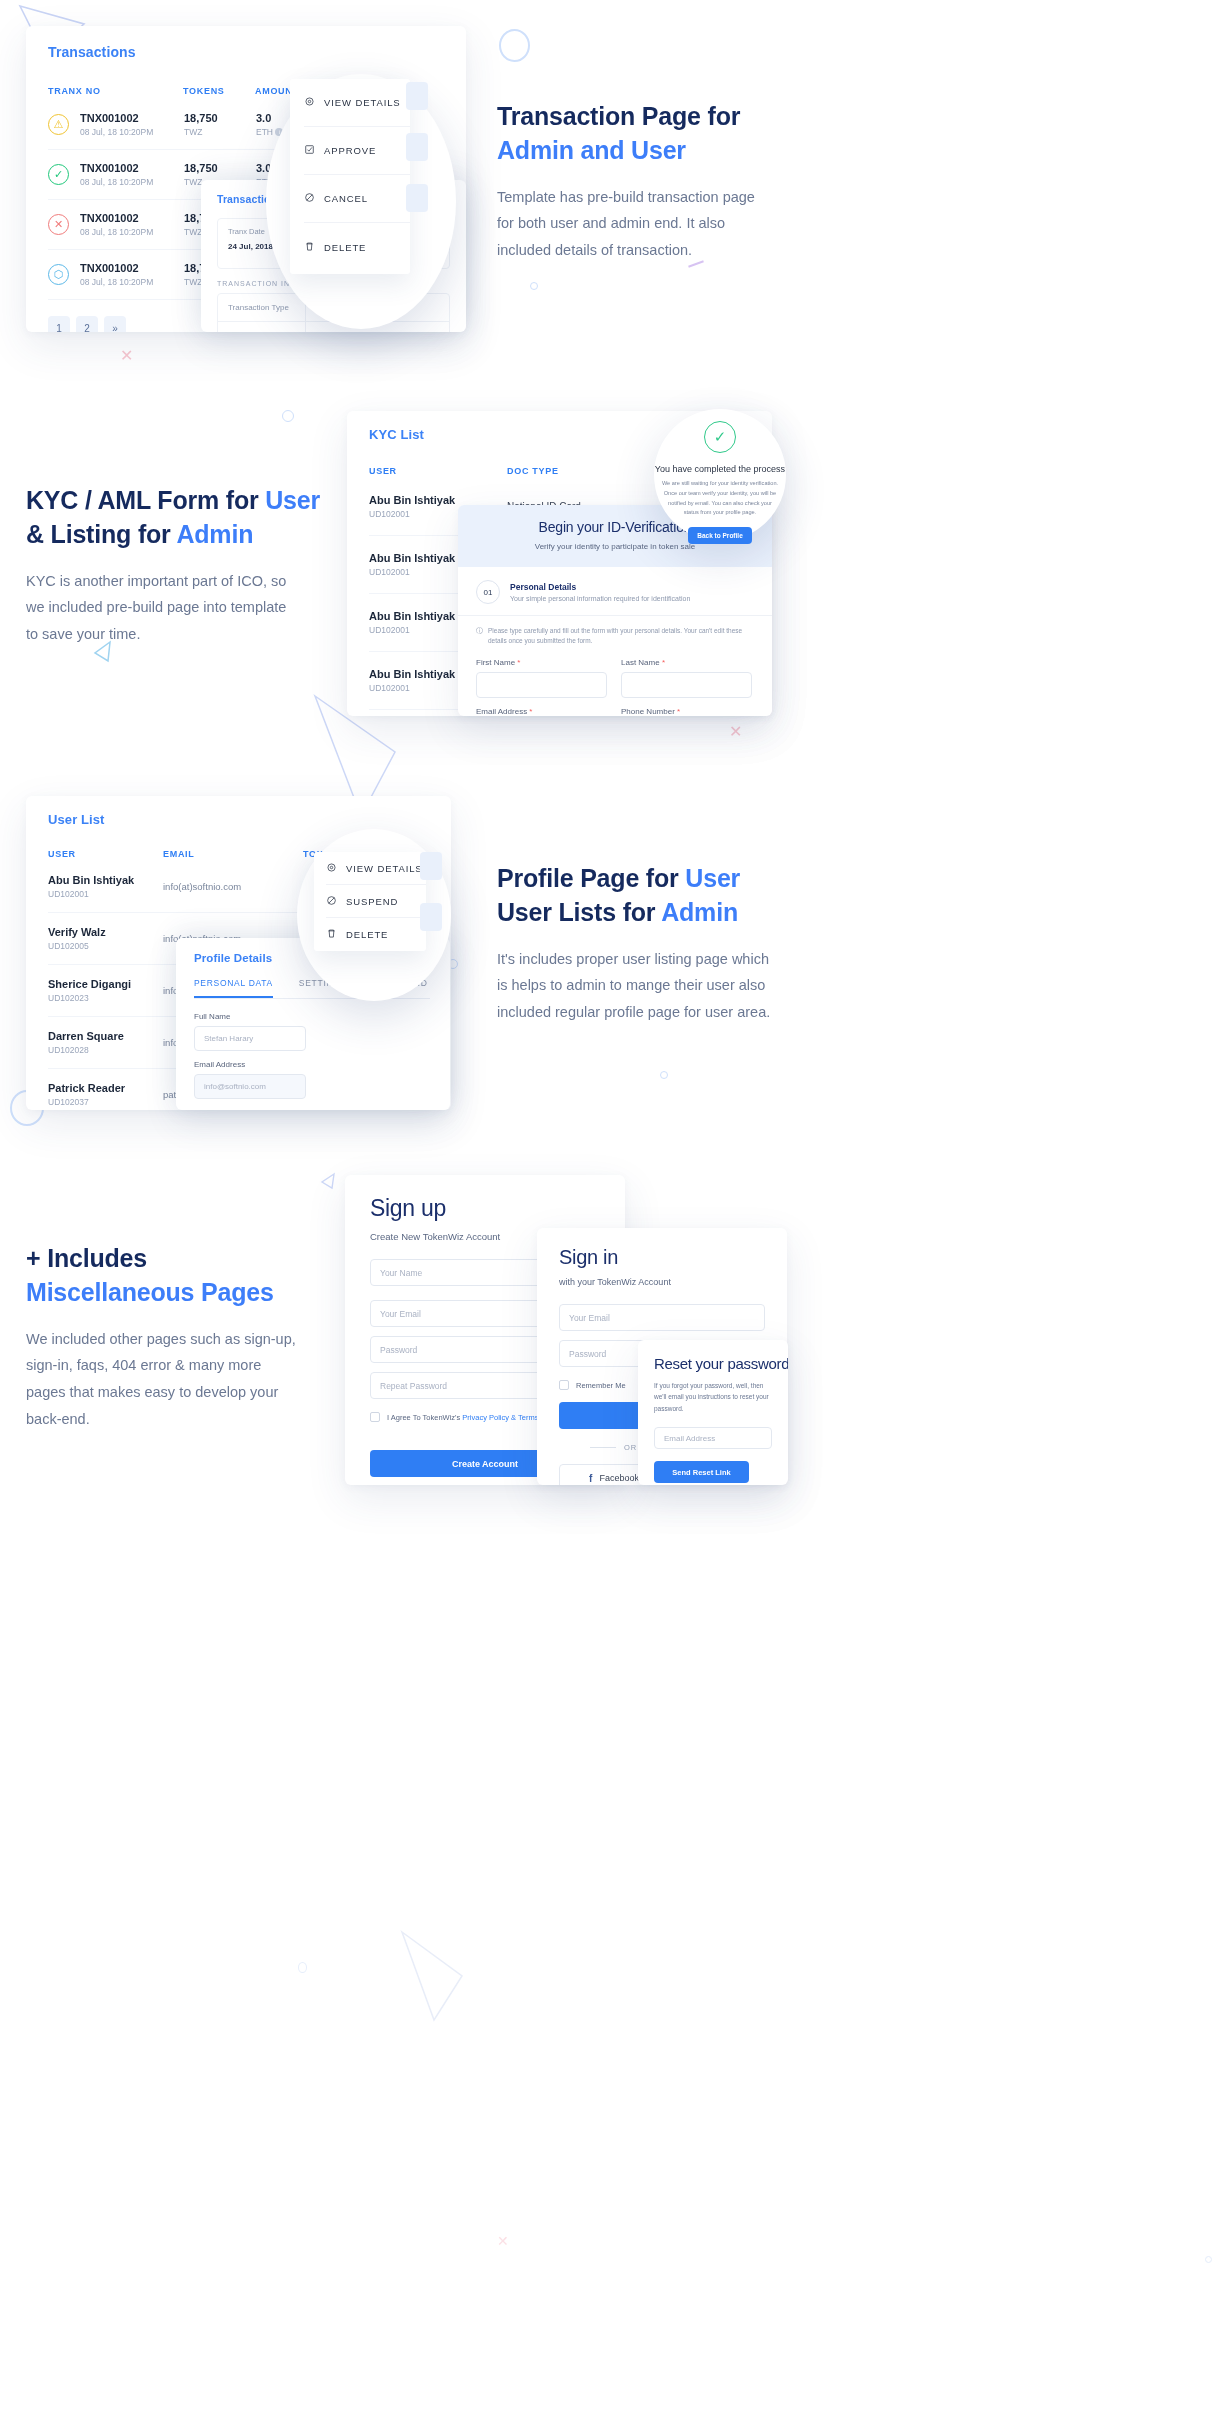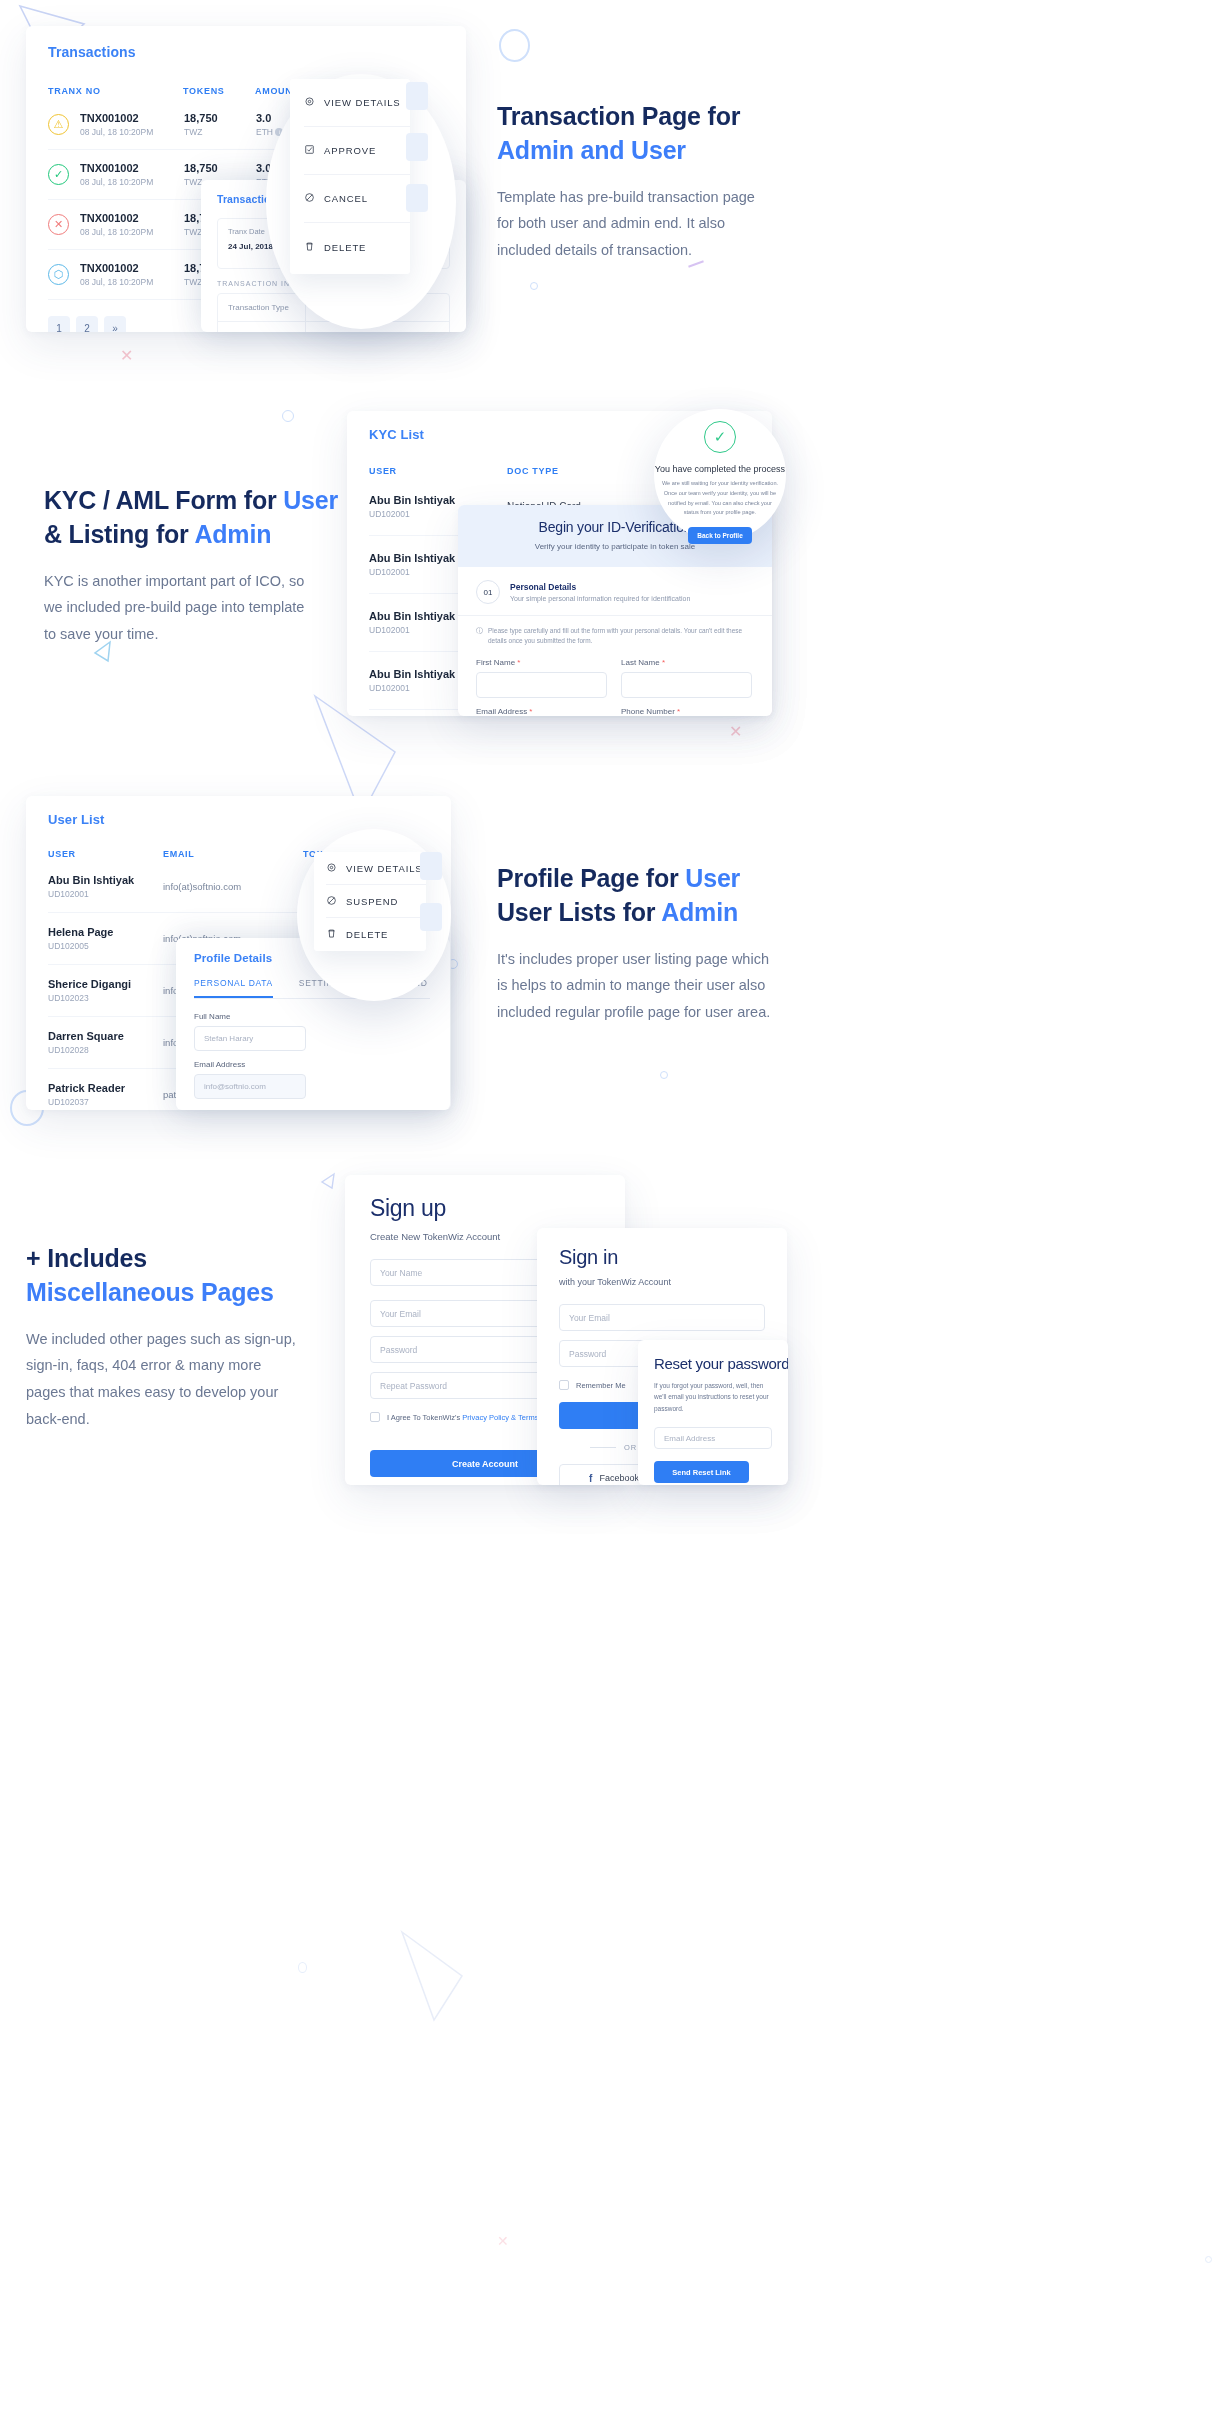--- a/index.html
+++ b/index.html
@@ -405,21 +405,21 @@
 </div>
 
 <div class="lens" style="left:654px;top:409px;width:132px;height:132px"></div>
 <div style="position:absolute;left:644px;top:412px;width:152px;text-align:center;padding:0 8px">
   <div style="width:32px;height:32px;border-radius:50%;border:1.4px solid #2fc98a;margin:9px auto 0 auto;display:flex;align-items:center;justify-content:center;color:#2fc98a;font-size:15px">✓</div>
   <div style="font-size:9px;color:#2b3445;margin-top:11px">You have completed the process</div>
   <div style="font-size:5.6px;color:#7b869c;line-height:1.75;margin-top:5px;padding:0 8px">We are still waiting for your identity verification. Once our team verify your identity, you will be notified by email. You can also check your status from your profile page.</div>
   <div class="btn-primary" style="width:64px;height:17px;margin:9px auto 0 auto;font-size:6.5px">Back to Profile</div>
 </div>
 
-<div class="sec" style="left:44px;top:484px;width:300px">
+<div class="sec" style="left:26px;top:484px;width:300px">
   <div class="headline">
     <span>KYC / AML Form for</span>
     <span class="accent">User</span><br>
     <span>&amp; Listing for</span>
     <span class="accent">Admin</span>
   </div>
   <div class="blurb">KYC is another important part of ICO, so we included pre-build page into template to save your time.</div>
 </div>
 
 <div class="card" style="left:26px;top:796px;width:425px;height:314px">
@@ -433,21 +433,21 @@
     <div id="user-rows" style="margin-top:2px">
         <div class="u-row">
           <div style="width:115px">
             <div class="u-name">Abu Bin Ishtiyak</div>
             <div class="u-id">UD102001</div>
           </div>
           <div class="u-mail" style="width:150px">info(at)softnio.com</div>
         </div>
         <div class="u-row">
           <div style="width:115px">
-            <div class="u-name">Helena Page</div>
+            <div class="u-name">Verify Walz</div>
             <div class="u-id">UD102005</div>
           </div>
           <div class="u-mail" style="width:150px">info(at)softnio.com</div>
         </div>
         <div class="u-row">
           <div style="width:115px">
             <div class="u-name">Sherice Digangi</div>
             <div class="u-id">UD102023</div>
           </div>
           <div class="u-mail" style="width:150px">info@</div>

